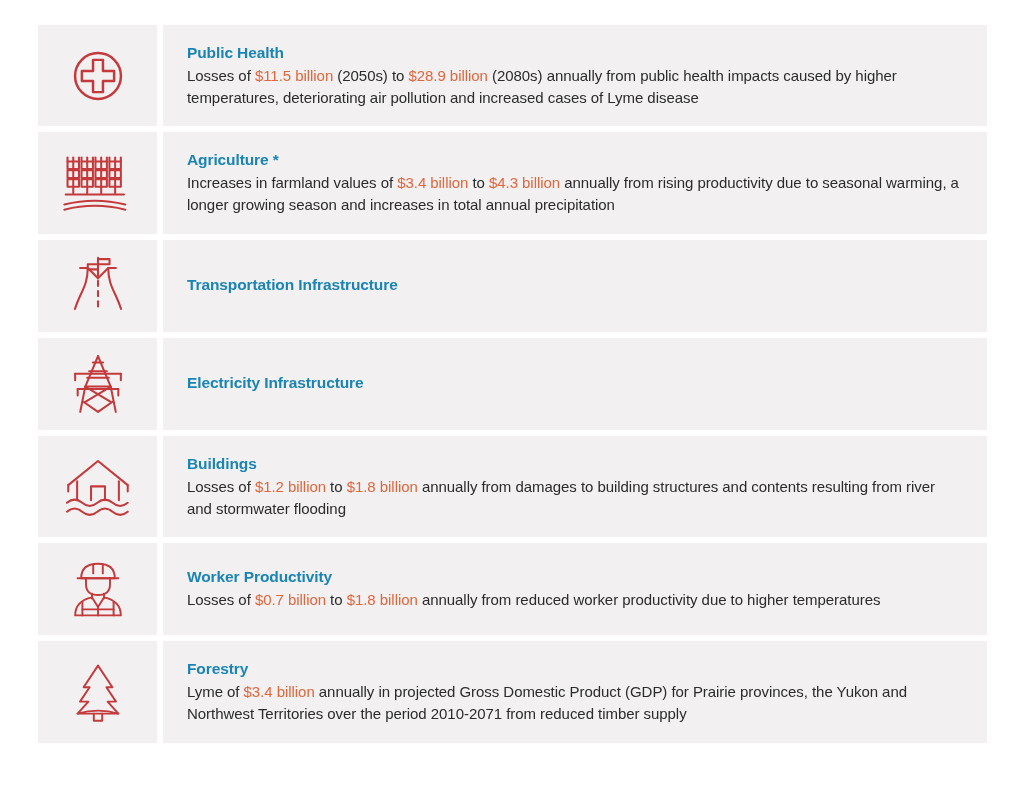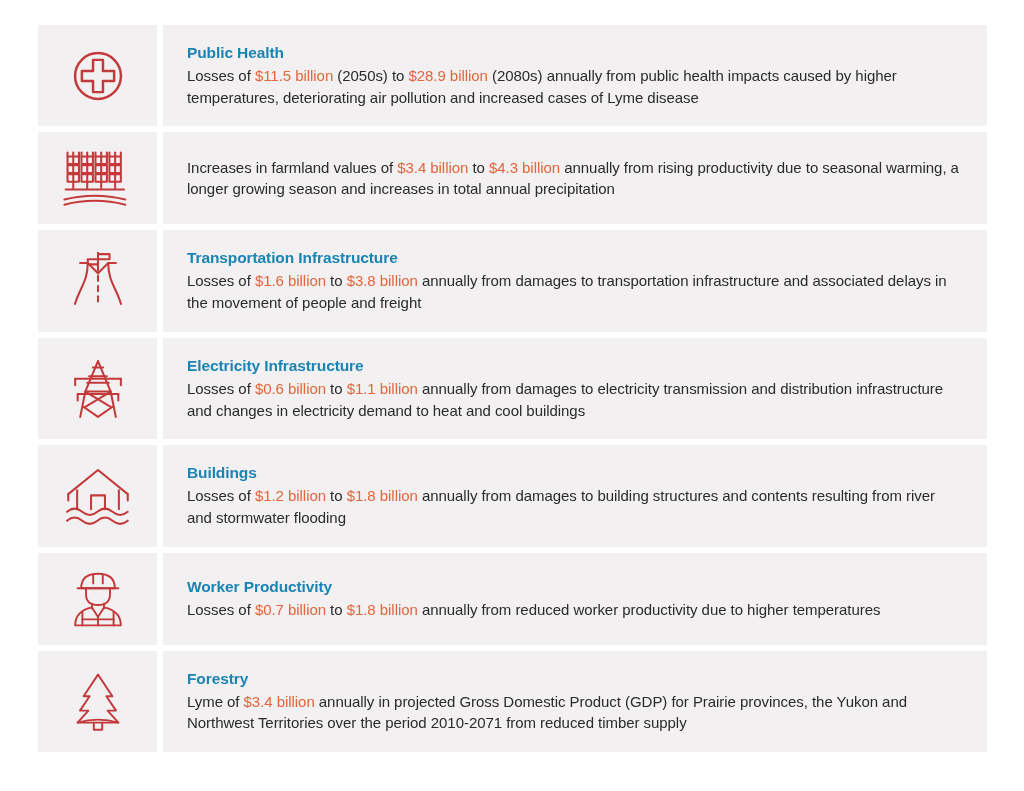--- a/index.html
+++ b/index.html
@@ -158,20 +158,21 @@
           <line x1="91" y1="12" x2="91" y2="18" class="icon-stroke-thin"></line>
 
         <line x1="4" y1="70" x2="96" y2="70" class="icon-stroke-thin"></line>
         <path d="M2 86 Q50 74 98 86" class="icon-stroke-thin"></path>
         <path d="M2 94 Q50 82 98 94" class="icon-stroke-thin"></path>
       </svg>
           </span>
         </div>
         <div class="gap-cell"></div>
         <div class="text-cell">
+          <div class="sector-title">Agriculture *</div>
           <div class="sector-desc"><span>Increases in farmland values of </span><span class="amount">$3.4 billion</span><span> to </span><span class="amount">$4.3 billion</span><span> annually from rising productivity due to seasonal warming, a longer growing season and increases in total annual precipitation</span></div>
         </div>
       </div>
       <div class="impact-row">
         <div class="icon-cell">
           <span>
             <svg width="64" height="64" viewBox="0 0 100 100">
         <path d="M14 86 C22 60 34 50 34 22 L22 22" class="icon-stroke-thin"></path>
         <path d="M86 86 C78 60 66 50 66 22 L78 22" class="icon-stroke-thin"></path>
         <line x1="50" y1="26" x2="50" y2="34" class="icon-stroke-thin"></line>
@@ -182,21 +183,20 @@
         <line x1="66" y1="22" x2="50" y2="38" class="icon-stroke-thin"></line>
         <line x1="50" y1="6" x2="50" y2="30" class="icon-stroke-thin"></line>
         <path d="M50 8 H68 V16 H50" class="icon-stroke-thin"></path>
         <path d="M34 16 H50 V24 H34 Z" class="icon-stroke-thin"></path>
       </svg>
           </span>
         </div>
         <div class="gap-cell"></div>
         <div class="text-cell">
           <div class="sector-title">Transportation Infrastructure</div>
-          <div class="sector-desc"><span>Losses of </span><span class="amount">$1.6 billion</span><span> to </span><span class="amount">$3.8 billion</span><span> annually from damages to transportation infrastructure and associated delays in the movement of people and freight</span></div>
         </div>
       </div>
       <div class="impact-row">
         <div class="icon-cell">
           <span>
             <svg width="64" height="66" viewBox="0 0 100 104">
         <path d="M50 8 L30 56 L22 96" class="icon-stroke-thin"></path>
         <path d="M50 8 L70 56 L78 96" class="icon-stroke-thin"></path>
         <line x1="36" y1="32" x2="64" y2="32" class="icon-stroke-thin"></line>
         <line x1="33" y1="42" x2="67" y2="42" class="icon-stroke-thin"></line>
@@ -209,21 +209,20 @@
         <line x1="82" y1="60" x2="82" y2="70" class="icon-stroke-thin"></line>
         <path d="M30 56 L70 80 M70 56 L30 80" class="icon-stroke-thin"></path>
         <path d="M27 80 L50 96 L73 80" class="icon-stroke-thin"></path>
         <line x1="42" y1="18" x2="58" y2="18" class="icon-stroke-thin"></line>
       </svg>
           </span>
         </div>
         <div class="gap-cell"></div>
         <div class="text-cell">
           <div class="sector-title">Electricity Infrastructure</div>
-          <div class="sector-desc"><span>Losses of </span><span class="amount">$0.6 billion</span><span> to </span><span class="amount">$1.1 billion</span><span> annually from damages to electricity transmission and distribution infrastructure and changes in electricity demand to heat and cool buildings</span></div>
         </div>
       </div>
       <div class="impact-row">
         <div class="icon-cell">
           <span>
             <svg width="70" height="62" viewBox="0 0 110 98">
         <path d="M8 46 L55 8 L102 46" class="icon-stroke-thin"></path>
         <line x1="8" y1="46" x2="8" y2="56" class="icon-stroke-thin"></line>
         <line x1="102" y1="46" x2="102" y2="56" class="icon-stroke-thin"></line>
         <line x1="22" y1="40" x2="22" y2="70" class="icon-stroke-thin"></line>

